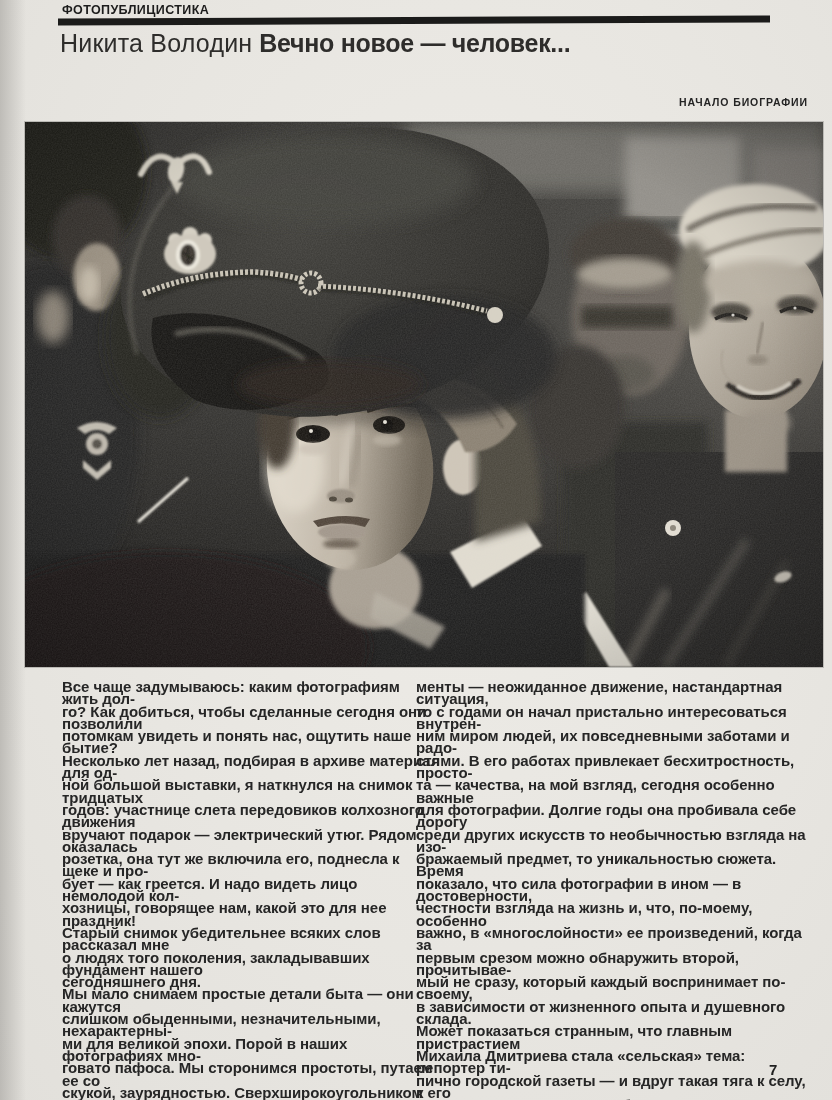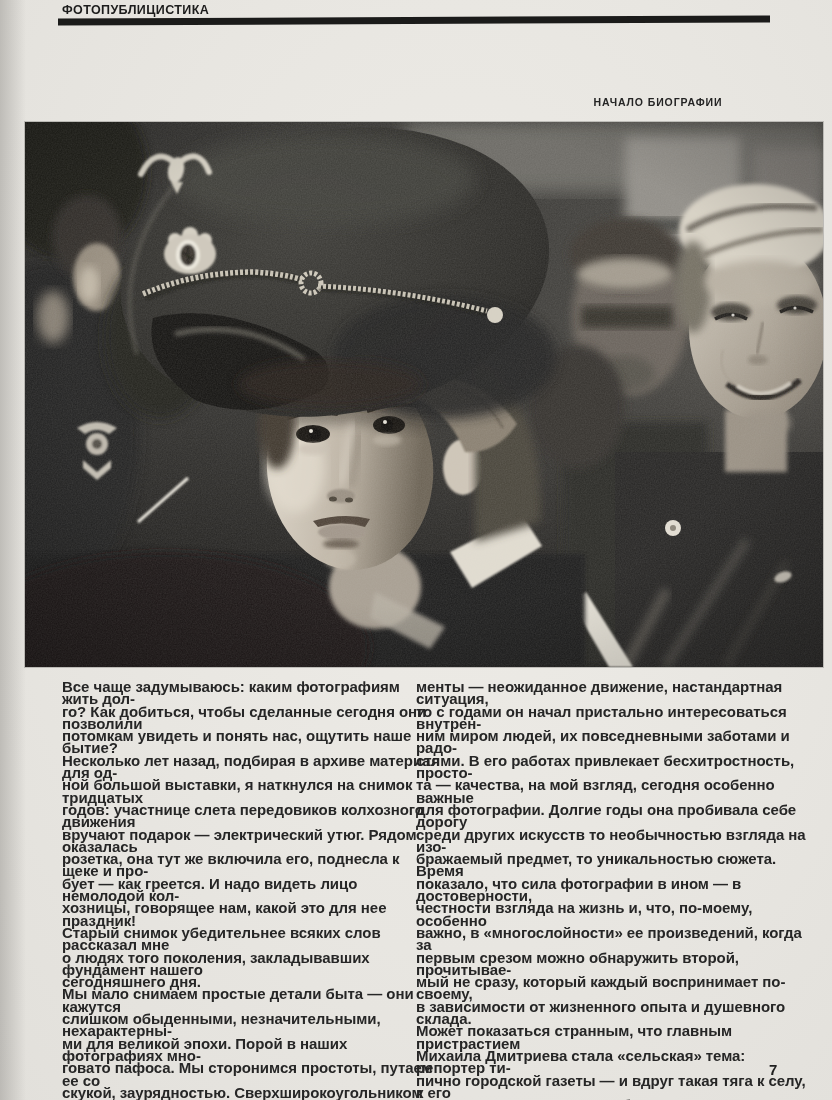--- a/index.html
+++ b/index.html
@@ -14,39 +14,44 @@
   }
   .edge-shade{position:absolute;left:0;top:0;width:26px;height:1100px;
     background:linear-gradient(to right, rgba(90,88,84,.28), rgba(90,88,84,0));}
   .kicker{position:absolute;left:62px;top:3px;font-size:12.5px;font-weight:700;
     letter-spacing:.4px;color:#1c1c1c;}
   .rule{position:absolute;left:58px;top:17px;width:712px;height:7px;background:#1b1b1a;
     transform:rotate(-.25deg);}
   .headline{position:absolute;left:60px;top:29px;font-size:25px;color:#2e2d2b;white-space:nowrap;}
   .headline .author{font-weight:400;letter-spacing:.2px;}
   .headline .title{font-weight:700;letter-spacing:-.3px;}
-  .caption{position:absolute;right:24px;top:96px;width:300px;text-align:center;
+  .caption{position:absolute;right:24px;top:96px;width:300px;text-align:right;
     font-size:10.5px;font-weight:700;letter-spacing:.9px;color:#242424;}
   .photo-wrap{position:absolute;left:25px;top:122px;width:798px;height:545px;
     box-shadow:0 0 0 1px rgba(60,58,55,.25);}
   .col{position:absolute;top:681px;font-size:15px;line-height:12.3px;font-weight:700;
     color:#262626;white-space:pre-line;letter-spacing:-.05px;}
   .col.left{left:62px;width:378px;}
   .col.right{left:416px;width:392px;}
   .pagenum{position:absolute;left:769px;top:1061px;font-size:15px;font-weight:700;color:#1f1f1f;}
 </style>
 </head>
 <body>
 
 <div class="page">
   <div class="edge-shade"></div>
 
   <div class="kicker">ФОТОПУБЛИЦИСТИКА</div>
   <div class="rule"></div>
 
+  <div class="headline">
+    <span class="author">Никита Володин</span>
+    <span> </span>
+    <span class="title">Вечно новое — человек...</span>
+  </div>
 
   <div class="caption">НАЧАЛО БИОГРАФИИ</div>
 
   <div class="photo-wrap" role="img" aria-label="Черно-белая фотография: девушка в большой летной фуражке с эмблемой-птицей, кокардой и плетеным шнуром оглядывается через плечо; позади — улыбающиеся молодые люди">
     <svg width="798" height="545" viewBox="0 0 798 545">
       <defs>
         <filter id="b1">
             <feGaussianBlur stdDeviation="1"></feGaussianBlur>
           </filter>
         <filter id="b2">

